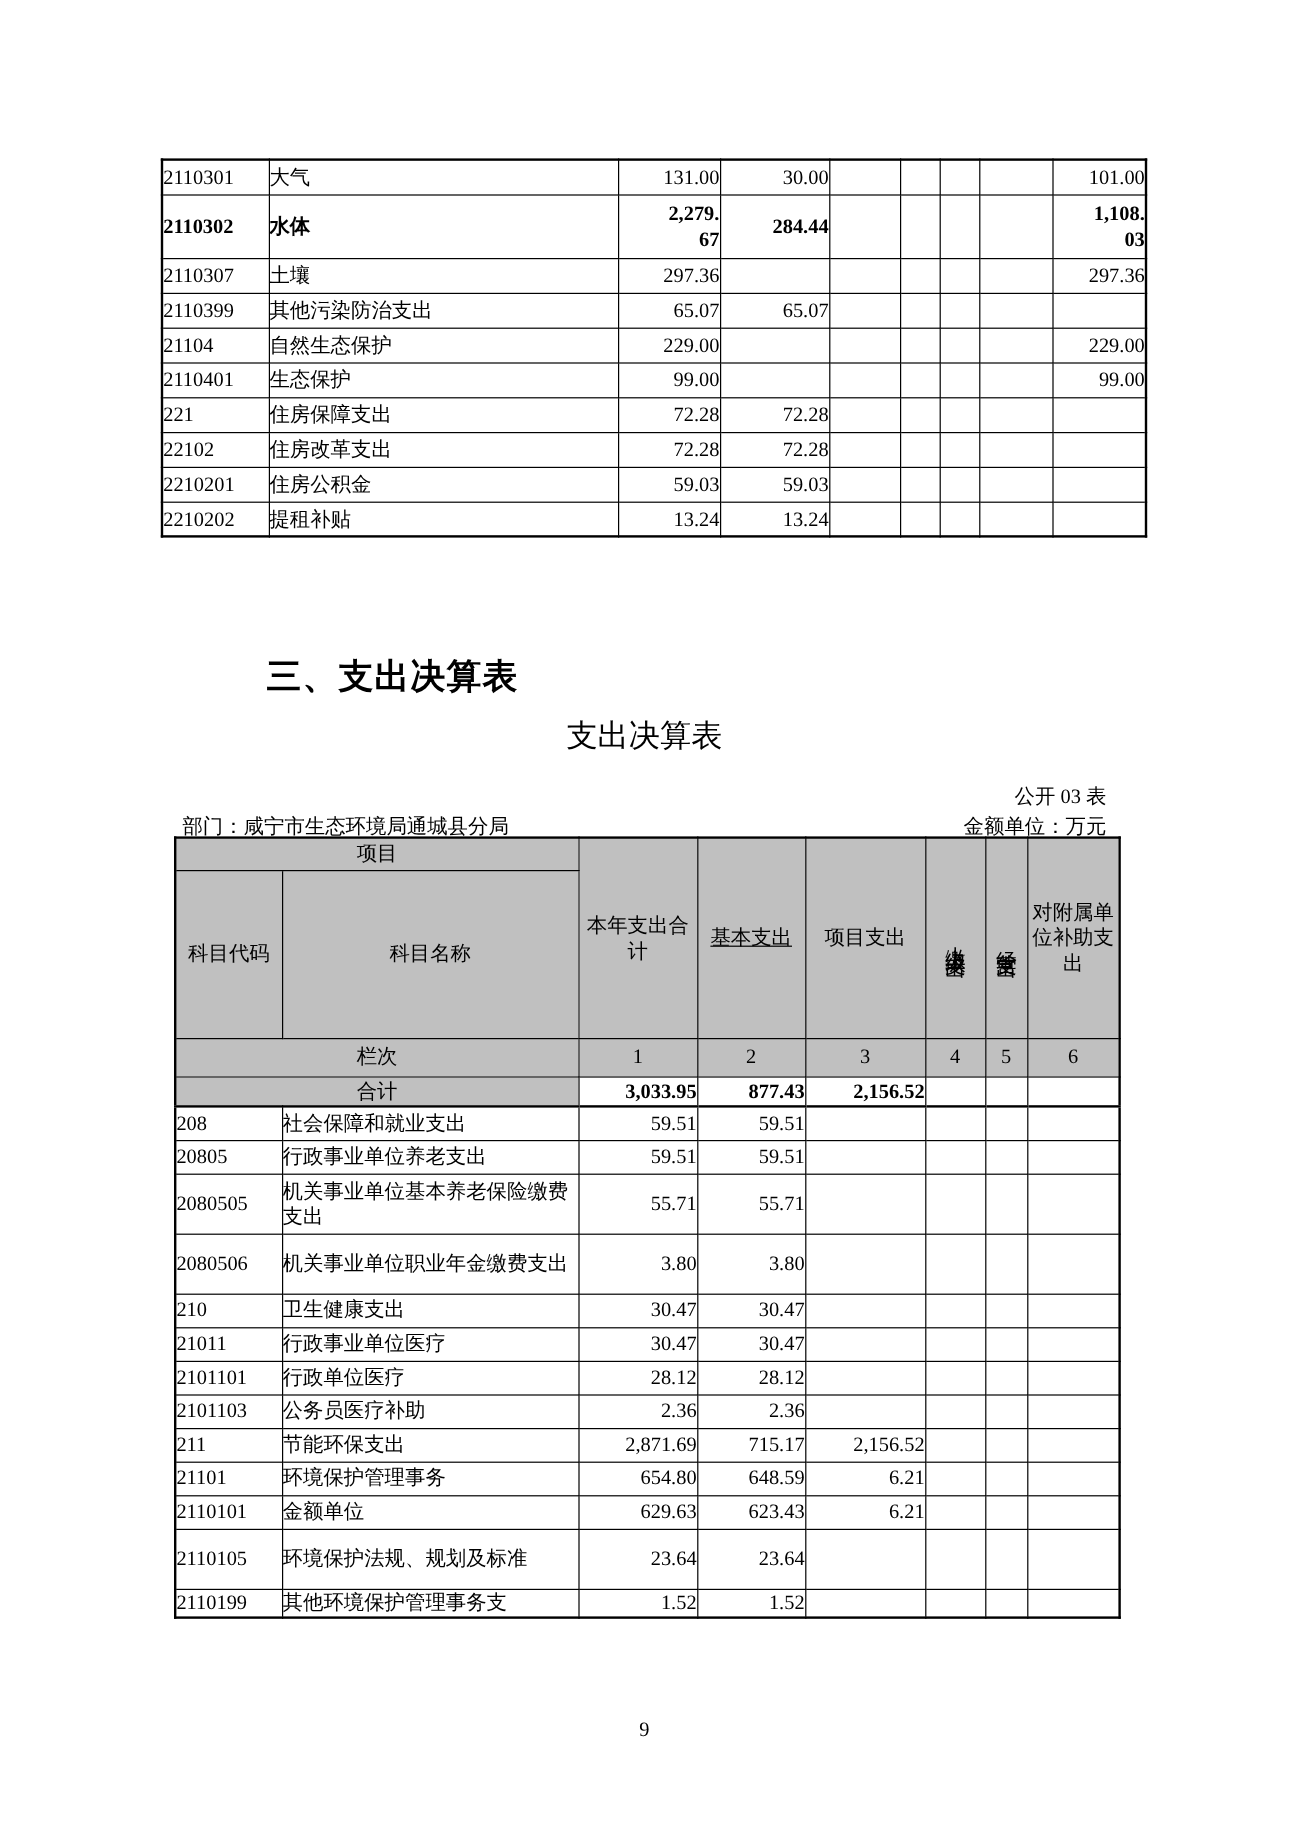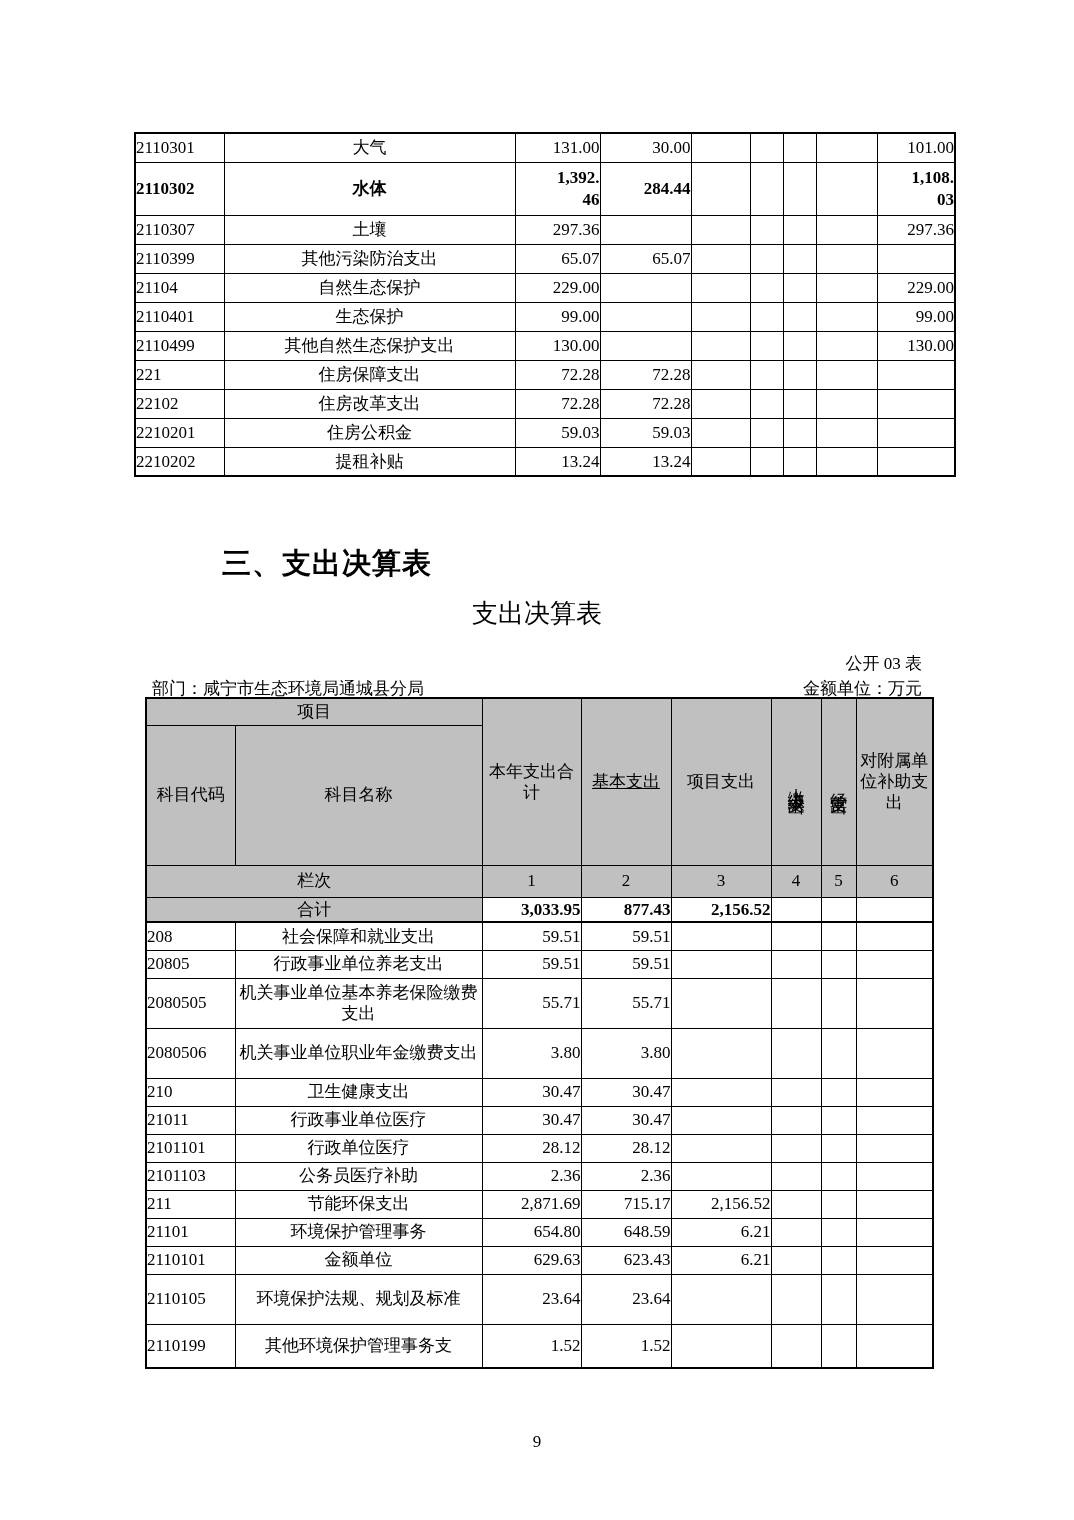--- a/index.html
+++ b/index.html
@@ -4,21 +4,21 @@
 <style>
   html,body{margin:0;padding:0;background:#ffffff;}
   body{font-family:"Liberation Serif","DejaVu Serif",serif;color:#000;}
   .page{position:relative;width:1074px;height:1520px;background:#fff;overflow:hidden;}
 
   table.doc{border-collapse:collapse;table-layout:fixed;position:absolute;
             font-size:17px;color:#000;border:2px solid #000;}
   table.doc td{border:1px solid #000;vertical-align:middle;padding:0;overflow:hidden;
                line-height:1.25;}
   td.code{text-align:left;padding-left:8px;}
-  td.name{text-align:center;padding-left:8px;padding-right:24px;word-break:break-all;}
+  td.name{text-align:left;padding-left:8px;padding-right:24px;word-break:break-all;}
   td.num{text-align:right;padding-right:8px;}
   .wrapnum{width:50px;margin-left:auto;word-break:break-all;text-align:right;}
 
   
   #top-table{left:134px;top:132px;width:820px;}
 
   
   .heading{position:absolute;left:222px;top:544px;font-family:"Liberation Sans","DejaVu Sans",sans-serif;
            font-weight:bold;font-size:29px;letter-spacing:1px;}
   .subtitle{position:absolute;left:0;top:596px;width:1074px;text-align:center;font-size:26px;}
@@ -70,21 +70,21 @@
           <td class="num"></td>
           <td class="num"></td>
           <td class="num"></td>
           <td class="num"></td>
           <td class="num">101.00</td>
         </tr>
         <tr style="height: 53px; font-weight: bold;">
           <td class="code">2110302</td>
           <td class="name">水体</td>
           <td class="num">
-            <div class="wrapnum">1,392.46</div>
+            <div class="wrapnum">2,279.67</div>
           </td>
           <td class="num">
             <div class="wrapnum">284.44</div>
           </td>
           <td class="num"></td>
           <td class="num"></td>
           <td class="num"></td>
           <td class="num"></td>
           <td class="num">
             <div class="wrapnum">1,108.03</div>
@@ -126,31 +126,20 @@
         <tr style="height: 29px;">
           <td class="code">2110401</td>
           <td class="name">生态保护</td>
           <td class="num">99.00</td>
           <td class="num"></td>
           <td class="num"></td>
           <td class="num"></td>
           <td class="num"></td>
           <td class="num"></td>
           <td class="num">99.00</td>
-        </tr>
-        <tr style="height: 29px;">
-          <td class="code">2110499</td>
-          <td class="name">其他自然生态保护支出</td>
-          <td class="num">130.00</td>
-          <td class="num"></td>
-          <td class="num"></td>
-          <td class="num"></td>
-          <td class="num"></td>
-          <td class="num"></td>
-          <td class="num">130.00</td>
         </tr>
         <tr style="height: 29px;">
           <td class="code">221</td>
           <td class="name">住房保障支出</td>
           <td class="num">72.28</td>
           <td class="num">72.28</td>
           <td class="num"></td>
           <td class="num"></td>
           <td class="num"></td>
           <td class="num"></td>
@@ -362,21 +351,21 @@
         <tr style="height: 50px;">
           <td class="code">2110105</td>
           <td class="name">环境保护法规、规划及标准</td>
           <td class="num">23.64</td>
           <td class="num">23.64</td>
           <td class="num"></td>
           <td class="num"></td>
           <td class="num"></td>
           <td class="num"></td>
         </tr>
-        <tr style="height: 44px;">
+        <tr style="height: 24px;">
           <td class="code">2110199</td>
           <td class="name">其他环境保护管理事务支</td>
           <td class="num">1.52</td>
           <td class="num">1.52</td>
           <td class="num"></td>
           <td class="num"></td>
           <td class="num"></td>
           <td class="num"></td>
         </tr>
       </tbody>

